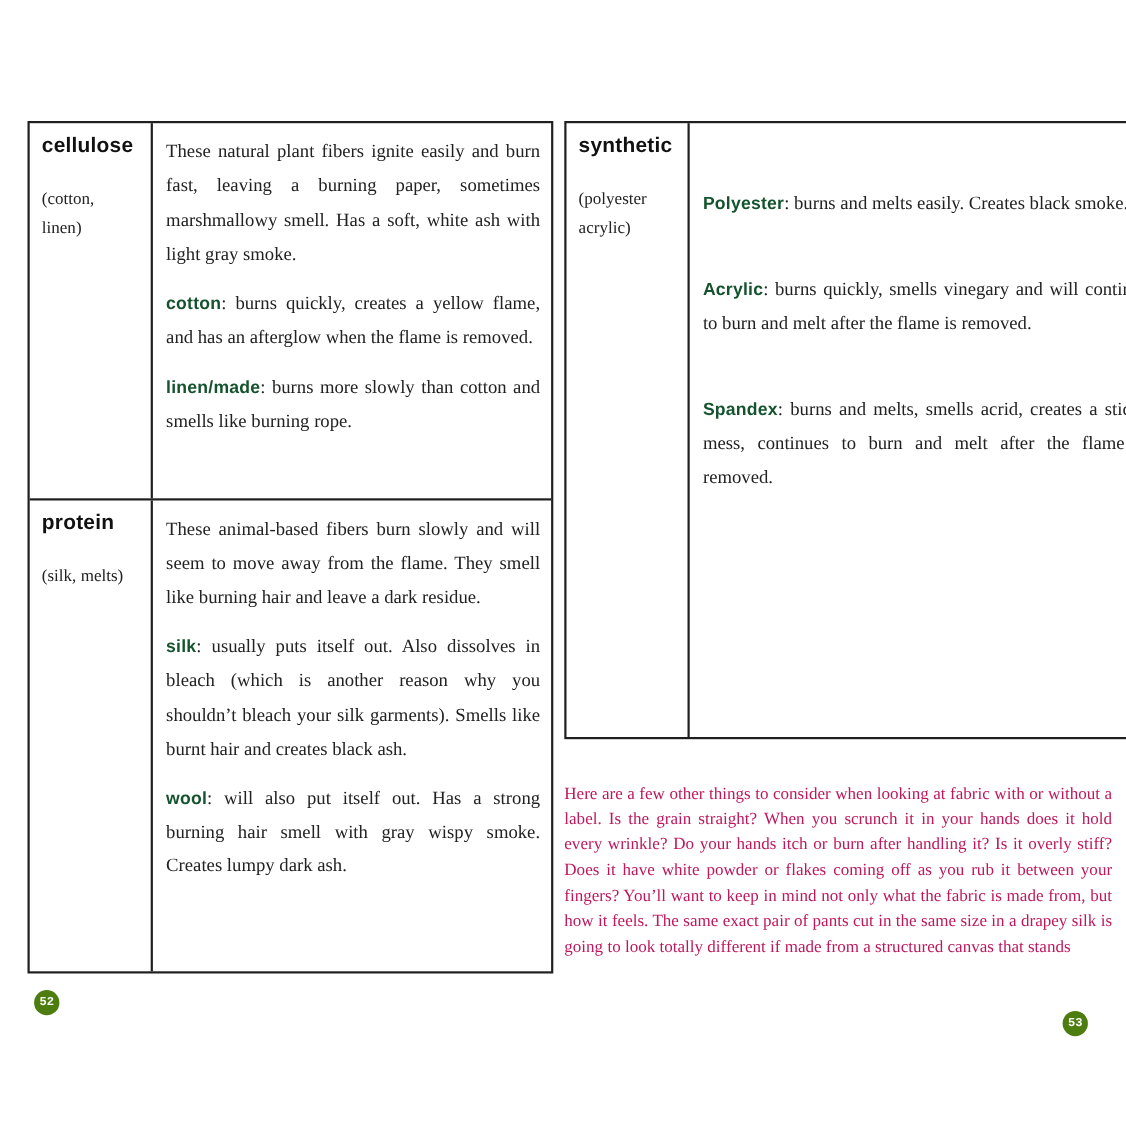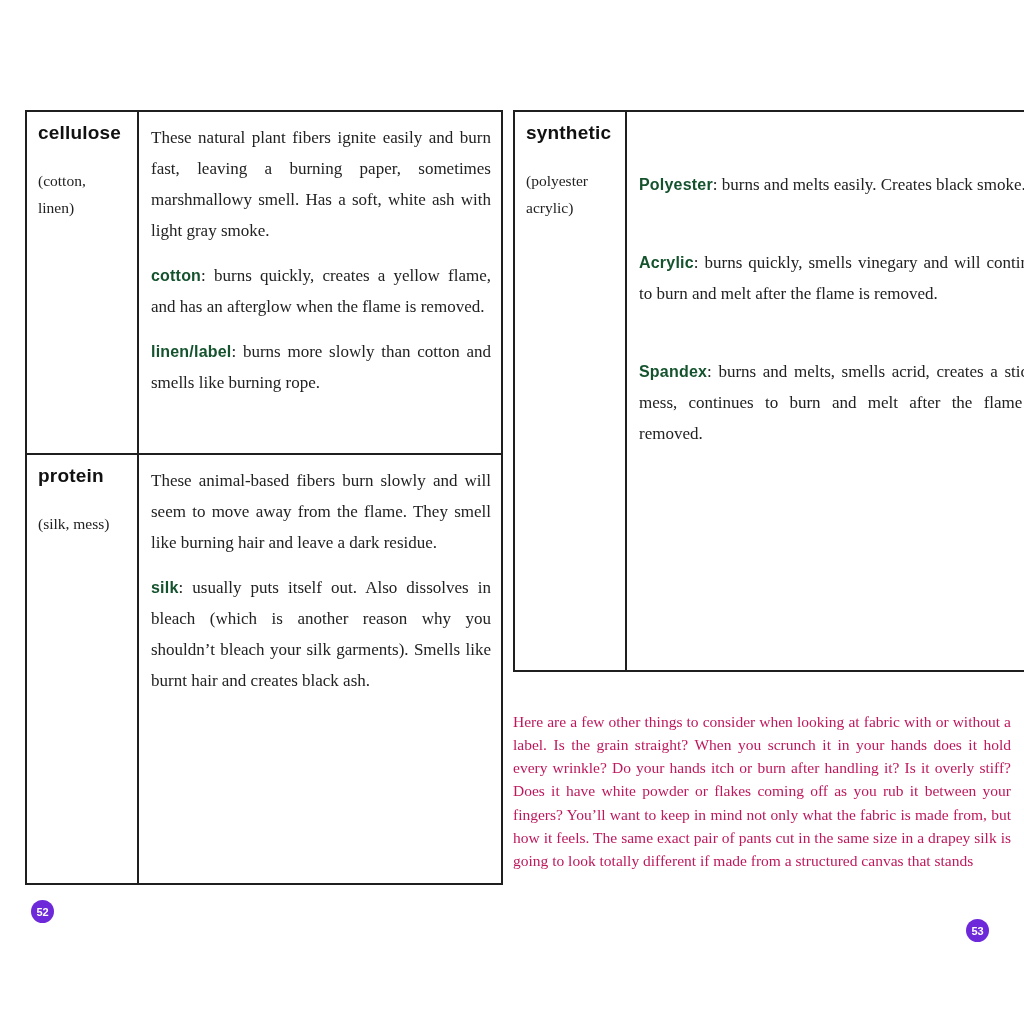--- a/index.html
+++ b/index.html
@@ -37,52 +37,53 @@
   .term{
     font-family:"Liberation Sans", sans-serif;font-weight:700;
     font-size:16px;color:#14532d;letter-spacing:0.2px;
   }
   .closing-paragraph{
     position:absolute;left:513px;top:694px;width:498px;
     font-size:15.5px;line-height:1.5;text-align:justify;color:#be185d;
   }
   .page-badge{
     position:absolute;width:23px;height:23px;border-radius:50%;
-    background:#6d28d9;color:#fff;display:flex;align-items:center;justify-content:center;
-    font-family:Liberation Sans, sans-serif;font-weight:700;font-size:11px;
+    background:#4d7c0f;color:#fff;display:flex;align-items:center;justify-content:center;
+    font-family:Liberation Mono, monospace;font-weight:700;font-size:11px;
   }
   .badge-left{left:31px;top:900px;}
   .badge-right{left:966px;top:901px;margin-top:18px;}
 </style>
 </head>
 <body>
 
 <div class="canvas">
 
   <div class="fiber-table t-left">
     <div class="t-row first">
       <div class="head-cell">
         <div class="hdr">cellulose</div>
         <div class="sub">(cotton,
 linen)</div>
       </div>
       <div class="body-cell">
         <p class="intro">These natural plant fibers ignite easily and burn fast, leaving a burning paper, sometimes marshmallowy smell. Has a soft, white ash with light gray smoke.</p>
         <p class="entry"><span class="term">cotton</span><span>: burns quickly, creates a yellow flame, and has an afterglow when the flame is removed.</span></p>
-        <p class="entry"><span class="term">linen/label</span><span>: burns more slowly than cotton and smells like burning rope.</span></p>
+        <p class="entry"><span class="term">linen/made</span><span>: burns more slowly than cotton and smells like burning rope.</span></p>
       </div>
     </div>
     <div class="t-row">
       <div class="head-cell">
         <div class="hdr">protein</div>
-        <div class="sub">(silk, mess)</div>
+        <div class="sub">(silk, melts)</div>
       </div>
       <div class="body-cell">
         <p class="intro">These animal-based fibers burn slowly and will seem to move away from the flame. They smell like burning hair and leave a dark residue.</p>
         <p class="entry"><span class="term">silk</span><span>: usually puts itself out. Also dissolves in bleach (which is another reason why you shouldn’t bleach your silk garments). Smells like burnt hair and creates black ash.</span></p>
+        <p class="entry"><span class="term">wool</span><span>: will also put itself out. Has a strong burning hair smell with gray wispy smoke. Creates lumpy dark ash.</span></p>
       </div>
     </div>
   </div>
 
   <div class="fiber-table t-right">
     <div class="t-row">
       <div class="head-cell">
         <div class="hdr">synthetic</div>
         <div class="sub">(polyester
 acrylic)</div>

